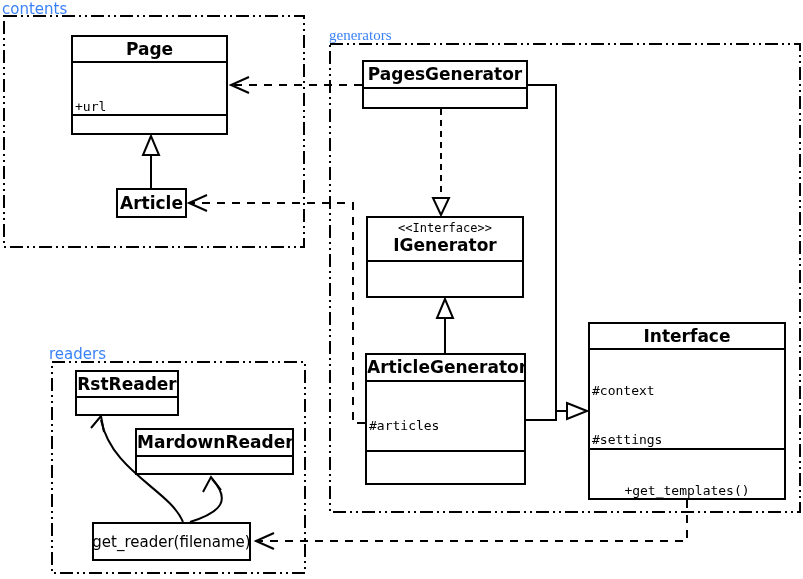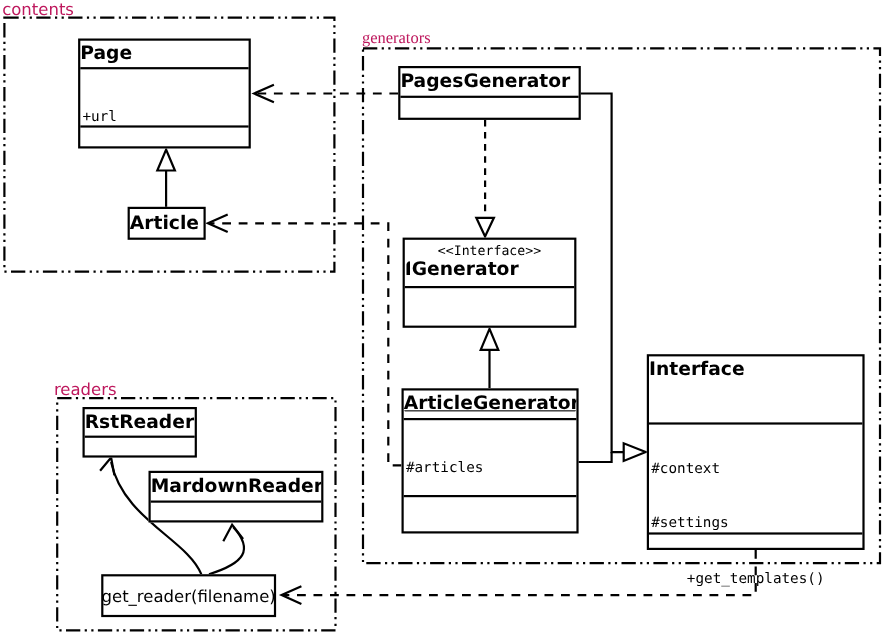--- a/index.html
+++ b/index.html
@@ -1,21 +1,21 @@
 <!DOCTYPE html>
 <html><head>
 <meta charset="utf-8">
 <style>
   html,body{margin:0;padding:0;background:#fff;}
   .canvas{position:relative;width:803px;height:579px;background:#fff;overflow:hidden;
           font-family:"DejaVu Sans",sans-serif;color:#000;}
   .canvas svg{position:absolute;left:0;top:0;}
-  .pkg-label{position:absolute;font:15px "DejaVu Sans",sans-serif;color:#be185d;white-space:nowrap;text-align:center;}
+  .pkg-label{position:absolute;font:15px "DejaVu Sans",sans-serif;color:#3b82f6;white-space:nowrap;text-align:center;}
   .cls{position:absolute;background:#fff;border:2px solid #000;box-sizing:border-box;}
-  .cls .title{font:bold 17px "DejaVu Sans",sans-serif;white-space:nowrap;overflow:hidden;border-radius:10px;}
+  .cls .title{font:bold 17px "DejaVu Sans",sans-serif;text-align:center;white-space:nowrap;overflow:hidden;border-radius:10px;}
   .cls .stereo{font:12px "DejaVu Sans Mono",monospace;text-align:center;white-space:nowrap;}
   .cls .members{border-top:2px solid #000;font:13px "DejaVu Sans Mono",monospace;
                 padding:1px 2px;white-space:pre;overflow:hidden;box-sizing:border-box;}
   .cls .members .m{display:block;}
   .plainbox{position:absolute;background:#fff;border:2px solid #000;box-sizing:border-box;
             display:flex;align-items:center;justify-content:center;
             font:15px "DejaVu Sans",sans-serif;white-space:nowrap;}
 </style>
 </head>
 <body>
@@ -88,36 +88,36 @@
       <div class="stereo">&lt;&lt;Interface&gt;&gt;</div>
       <div class="title" style="height:20px;line-height:20px;">IGenerator</div>
     </div>
     <div class="members" style="height:36px;line-height:16px;">
       <span class="m">+generate_context()</span>
       
     </div>
   </div>
 
   <div class="cls" style="left:365px;top:353px;width:161px;height:132px;">
-    <div class="title" style="height:25px;line-height:25px;text-decoration:underline;">ArticleGenerator</div>
+    <div class="title" style="height:25px;line-height:25px;">ArticleGenerator</div>
     <div class="members" style="height:70px;line-height:17px;">
       <span class="m">#articles</span>
       
       
       
     </div>
     <div class="members" style="height:33px;line-height:15.5px;">
       
       
     </div>
   </div>
 
   <div class="cls" style="left:588px;top:322px;width:198px;height:178px;">
     <div class="title" style="height:24px;line-height:24px;">Interface</div>
-    <div class="members" style="height:100px;line-height:16.2px;margin-top:36px;">
+    <div class="members" style="height:100px;line-height:16.2px;">
       <span class="m">#context</span>
       <span class="m">#settings</span>
       
       
       
       
     </div>
     <div class="members" style="height:50px;line-height:15.8px;text-align:center;">
       <span class="m">+get_templates()</span>
       

